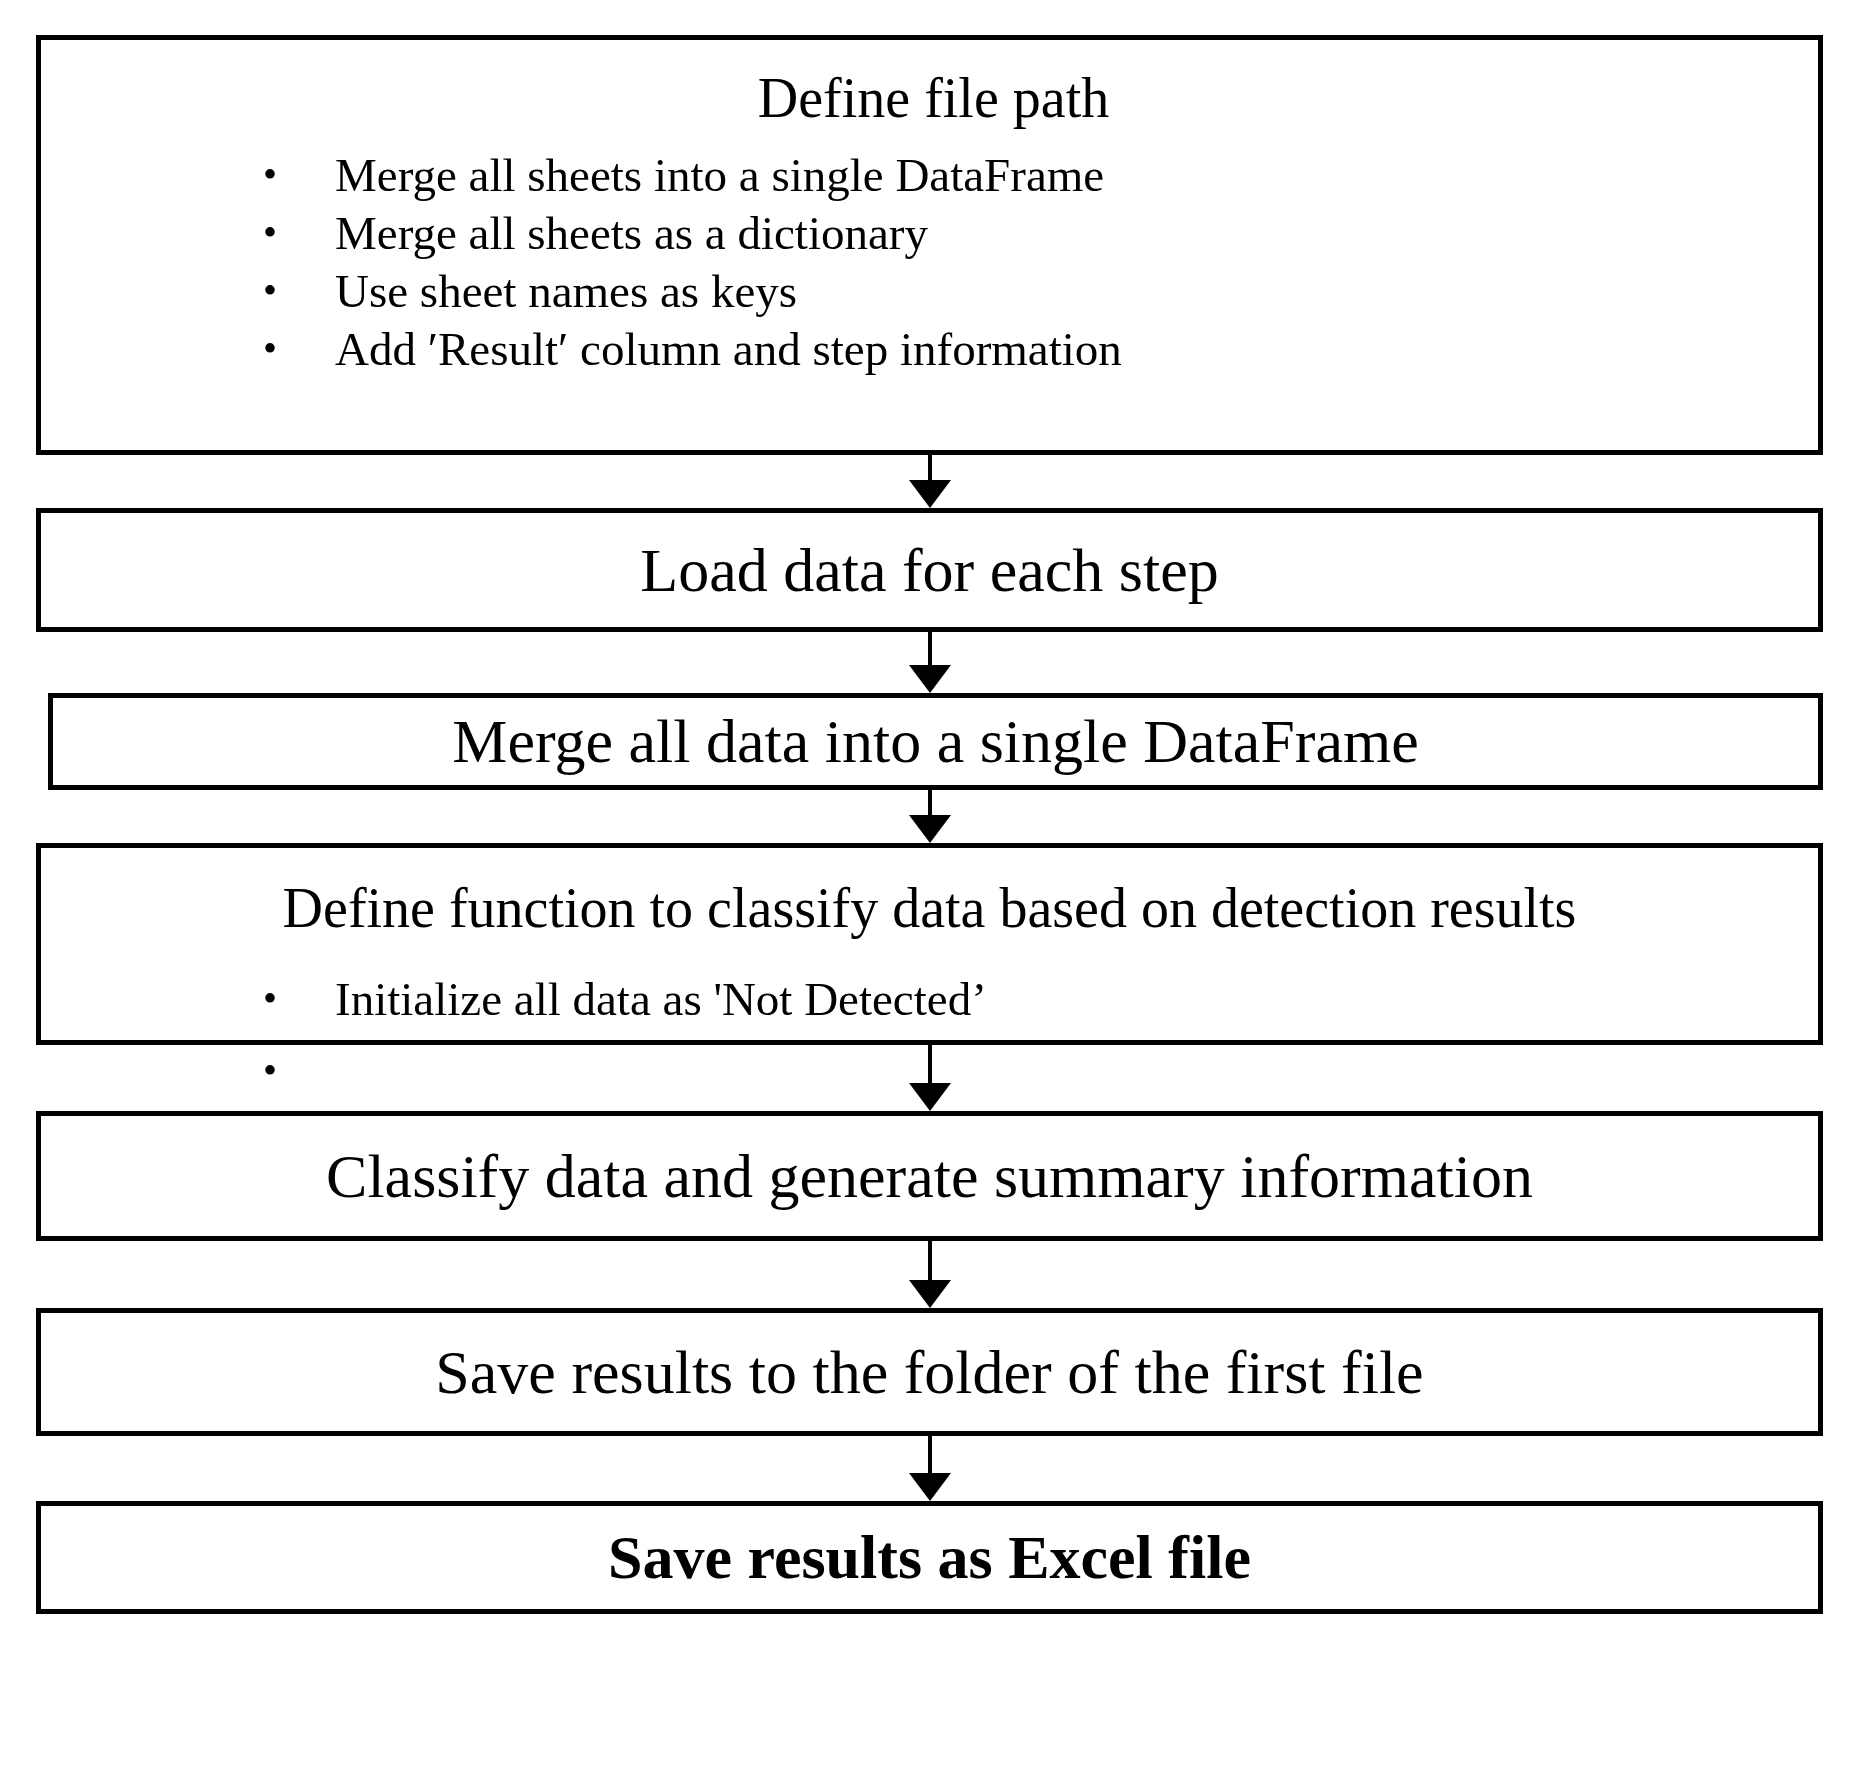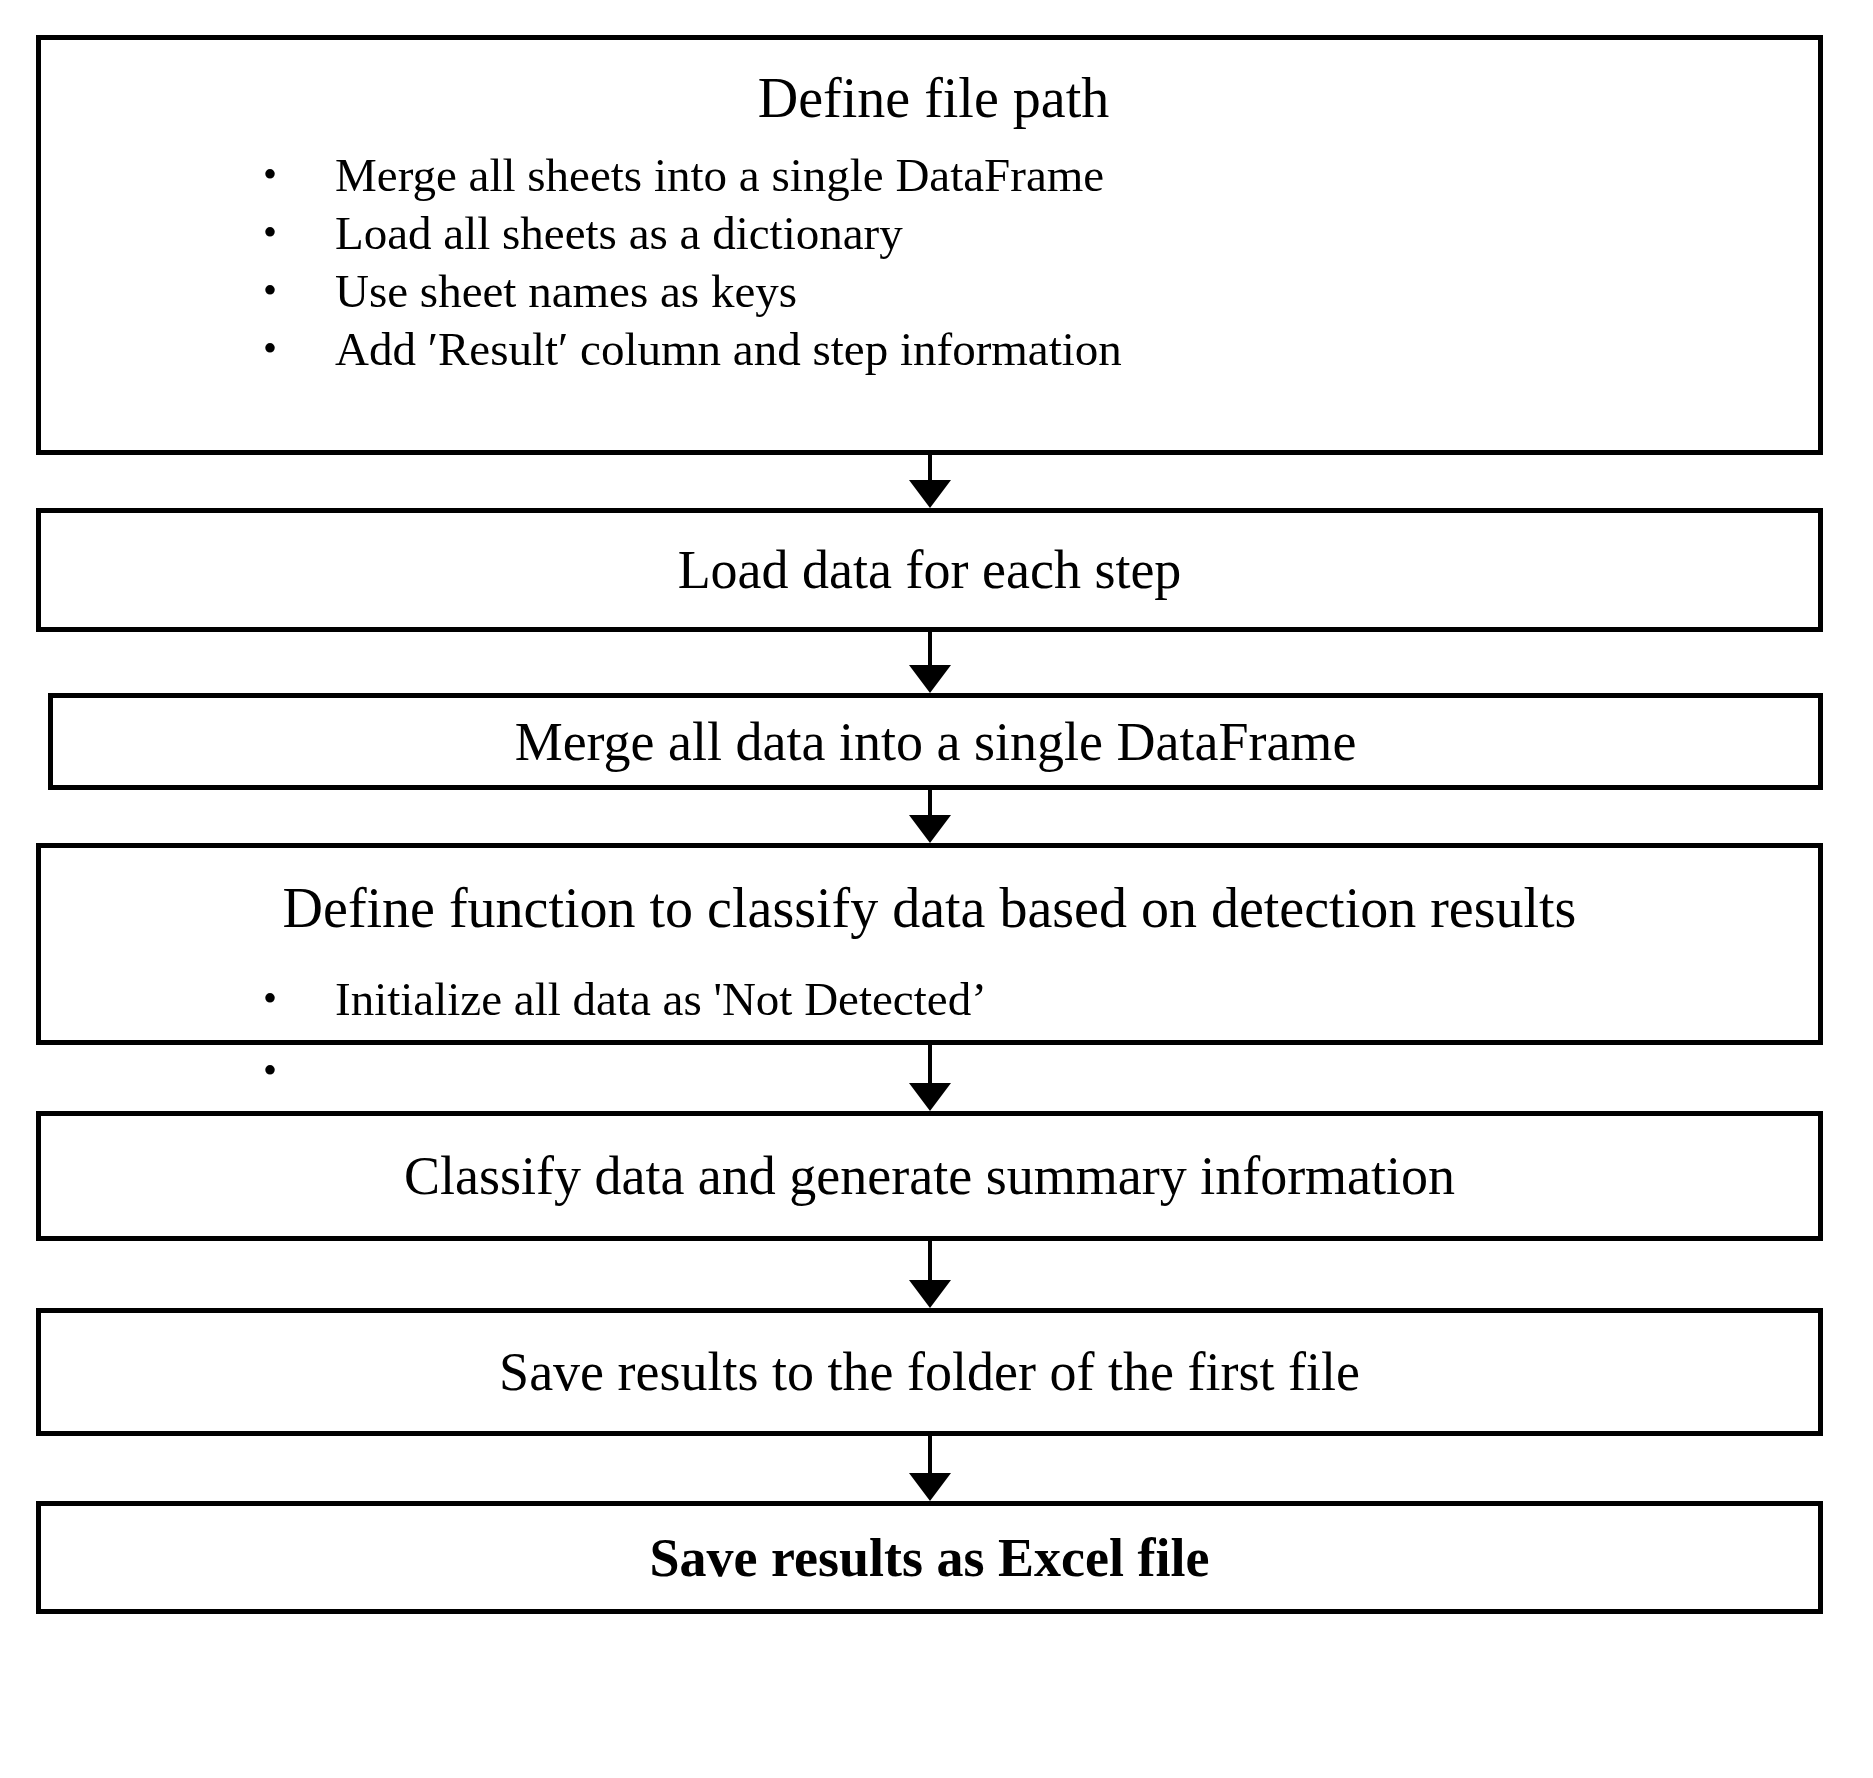--- a/index.html
+++ b/index.html
@@ -25,21 +25,21 @@
   .box {
     box-sizing: border-box;
     border: 5px solid #000000;
     background: #ffffff;
   }
   
   .box.single {
     display: flex;
     align-items: center;
     justify-content: center;
-    font-size: 54px;
+    font-size: 62px;
     text-align: left;
   }
   
   .box .box-title {
     font-size: 56px;
     text-align: center;
   }
   .box ul {
     list-style: none;
     margin: 0;
@@ -98,21 +98,21 @@
 </style>
 </head>
 <body>
 
 <div class="flow">
 
   <section class="box b1">
     <div class="box-title">Define file path</div>
     <ul>
       <li><span class="dot">•</span><span>Merge all sheets into a single DataFrame</span></li>
-      <li><span class="dot">•</span><span>Load all sheets as a dictionary</span></li>
+      <li><span class="dot">•</span><span>Merge all sheets as a dictionary</span></li>
       <li><span class="dot">•</span><span>Use sheet names as keys</span></li>
       <li><span class="dot">•</span><span>Add ′Result′ column and step information</span></li>
     </ul>
   </section>
 
   <div class="arrow a1">
     <div class="stem"></div>
     <div class="head"></div>
   </div>
 

